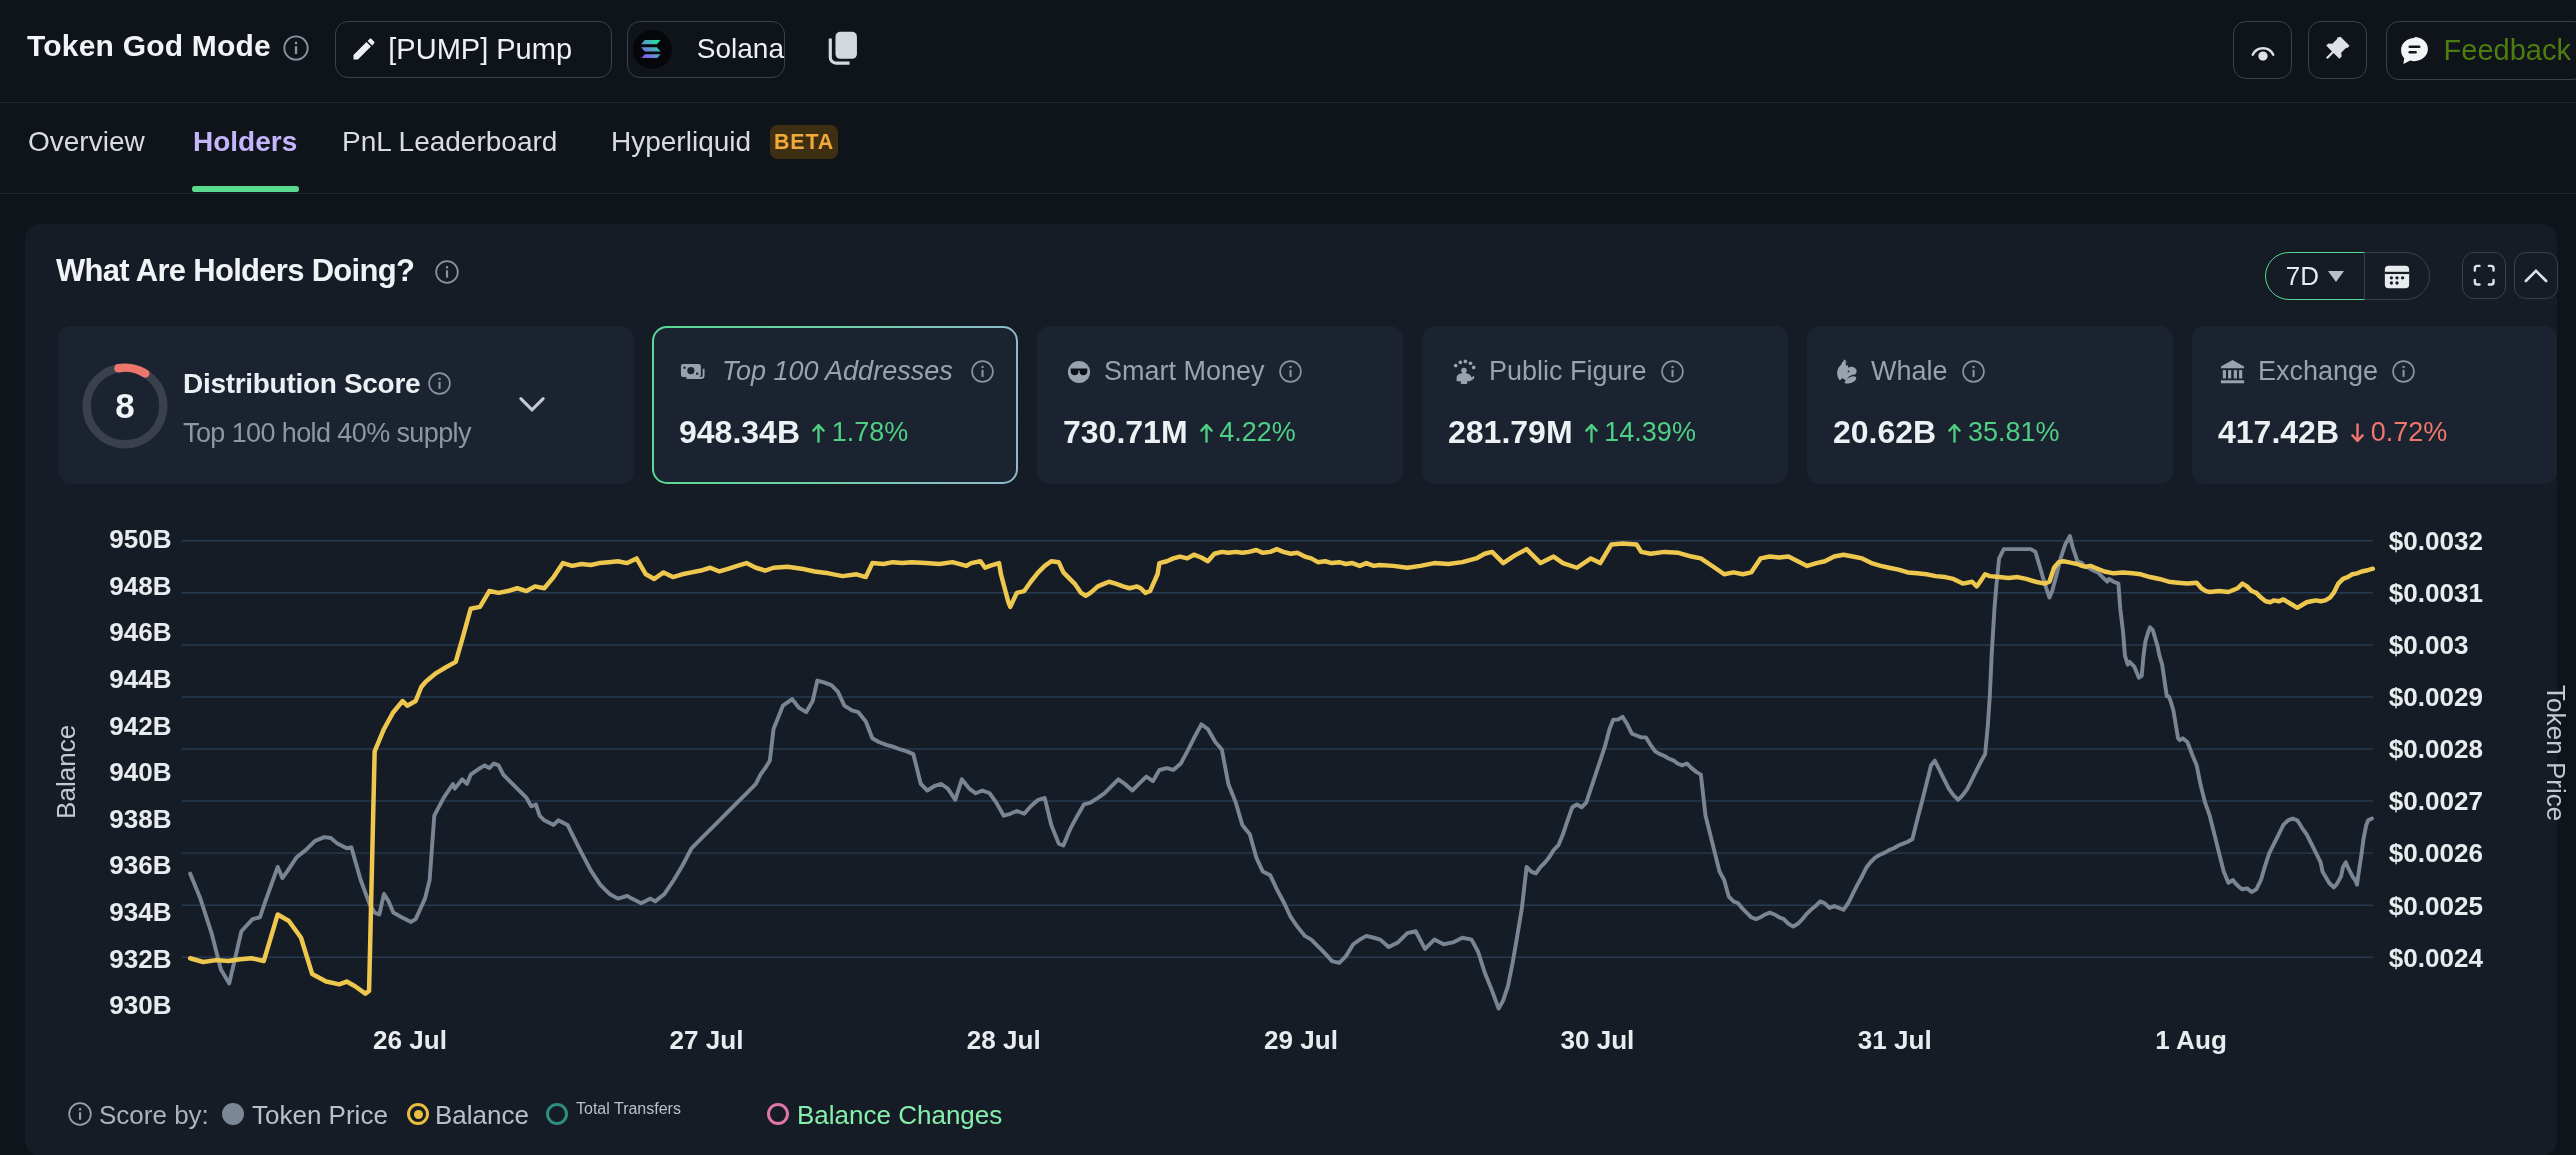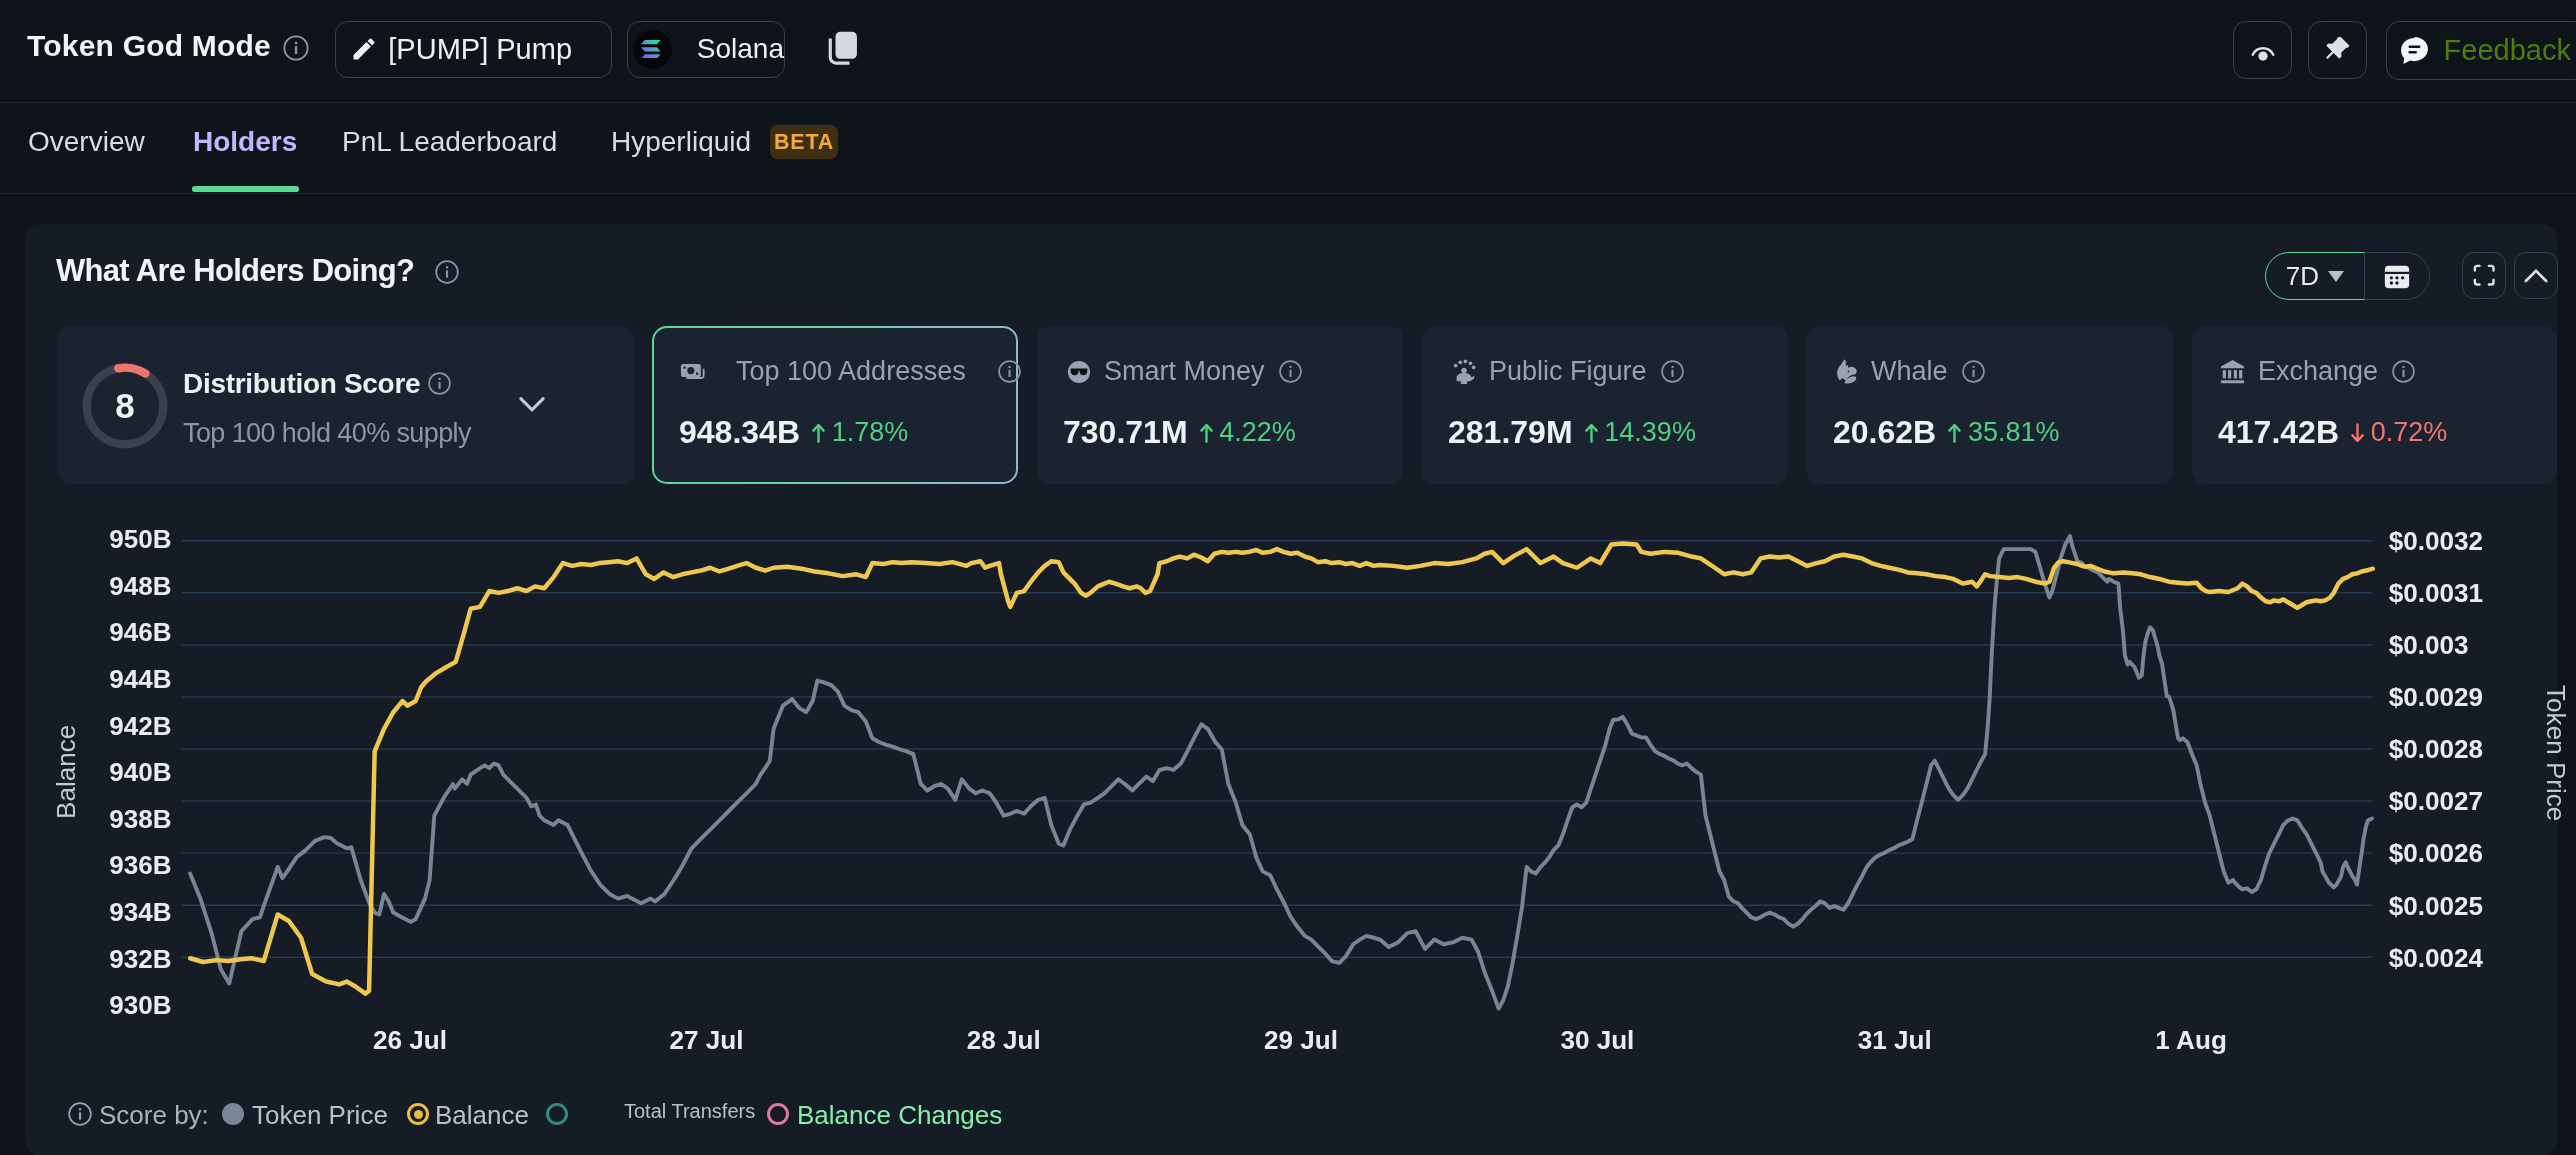--- a/index.html
+++ b/index.html
@@ -123,21 +123,21 @@
     <rect x="13.8" y="8.3" width="2.5" height="2.6" fill="#8a93a0"></rect>
   </svg>
 <div class="abs" style="left:183px; top:418px; font-size:27px; color:#8d96a3; letter-spacing:-0.6px;">Top 100 hold 40% supply</div>
 <svg class="abs" style="left:518px; top:395px;" width="28" height="18.6" viewBox="0 0 30 20" fill="none" stroke="#c3c9d1" stroke-width="3.4" stroke-linecap="round">
     <path d="M3 4 L15 16 L27 4"></path>
   </svg>
 
 <div class="abs" style="left:652px; top:326px; width:366px; height:158px; border-radius:15px; background:linear-gradient(100deg,#59d894 0%,#6ed2a5 45%,#93b7cd 100%); padding:1.9px;">
   <div style="width:100%; height:100%; background:#1b2330; border-radius:13px;"></div>
 </div>
-<div class="abs row" style="left:680px; top:356px; gap:31px;">
+<div class="abs row" style="left:680px; top:356px; gap:17px;font-style:italic;">
   <svg width="25" height="25" viewBox="0 0 27 27" fill="#99a2ae">
       <rect x="1" y="5.5" width="21.5" height="14" rx="2.2"></rect>
       <circle cx="11.7" cy="12.5" r="3.9" fill="#1b2330"></circle>
       <rect x="3.6" y="8" width="2.5" height="2.5" rx="0.6" fill="#1b2330"></rect>
       <rect x="17.3" y="14.6" width="2.5" height="2.5" rx="0.6" fill="#1b2330"></rect>
       <path d="M25.5 10.5 v7.3 a2.7 2.7 0 0 1 -2.7 2.7 H7" fill="none" stroke="#99a2ae" stroke-width="2"></path>
     </svg>
   <span style="font-size:27px; color:#99a2ae;">Top 100 Addresses</span>
   <svg width="25" height="25" viewBox="0 0 30 30">
       <circle cx="15" cy="15" r="12.5" fill="none" stroke="#8a93a0" stroke-width="2"></circle>
@@ -298,16 +298,16 @@
     <rect x="13.8" y="8.3" width="2.5" height="2.6" fill="#98a1ad"></rect>
   </svg>
 <div class="abs" style="left:99px; top:1100px; font-size:26px; color:#aab2bc;">Score by:</div>
 <div class="abs" style="left:222px; top:1103px; width:22.4px; height:22.4px; border-radius:50%; background:#7c8795;"></div>
 <div class="abs" style="left:252px; top:1100px; font-size:26px; color:#b9c0c9;">Token Price</div>
 <div class="abs" style="left:407px; top:1103px; width:22.4px; height:22.4px; border-radius:50%; border:3.3px solid #e9bd3f; display:flex; align-items:center; justify-content:center;">
     <span style="width:9.3px;height:9.3px;border-radius:50%;background:#e9bd3f;"></span>
   </div>
 <div class="abs" style="left:435px; top:1100px; font-size:26px; color:#b9c0c9;">Balance</div>
 <div class="abs" style="left:546px; top:1103px; width:22.4px; height:22.4px; border-radius:50%; border:3.3px solid #2f8d7e;"></div>
-<div class="abs" style="left:576px; top:1100px; font-size:20px; color:#b9c0c9;margin-left:48px;">Total Transfers</div>
+<div class="abs" style="left:576px; top:1100px; font-size:16px; color:#b9c0c9;">Total Transfers</div>
 <div class="abs" style="left:767px; top:1103px; width:22.4px; height:22.4px; border-radius:50%; border:3.3px solid #e077a4;"></div>
 <div class="abs" style="left:797px; top:1100px; font-size:26px; color:#86efac;">Balance Changes</div>
 
 
 </body></html>

